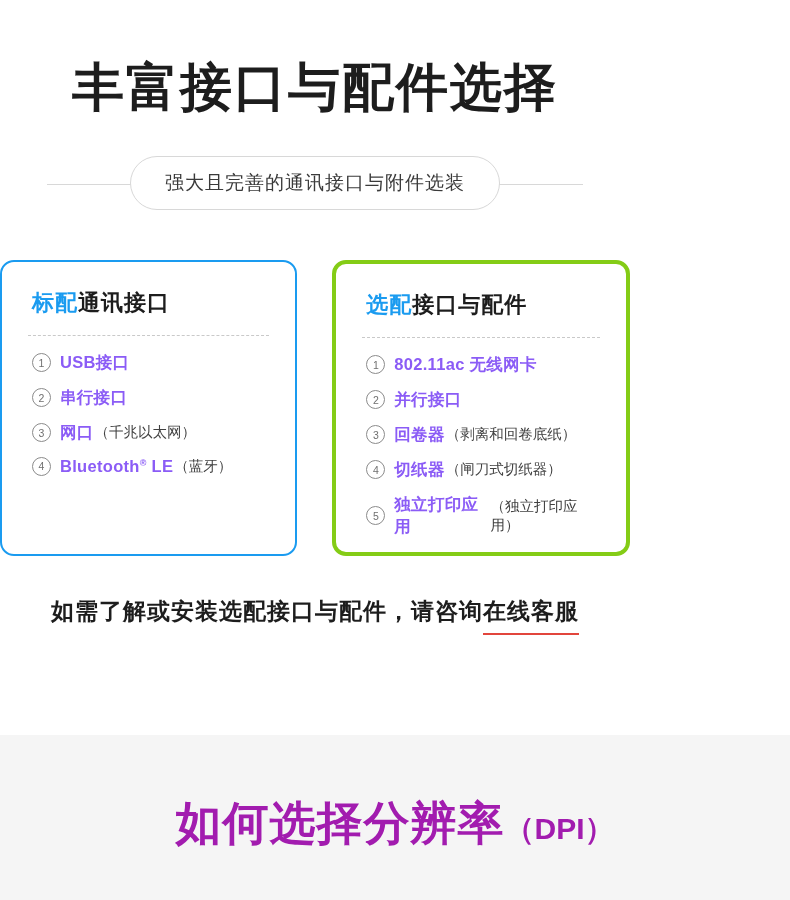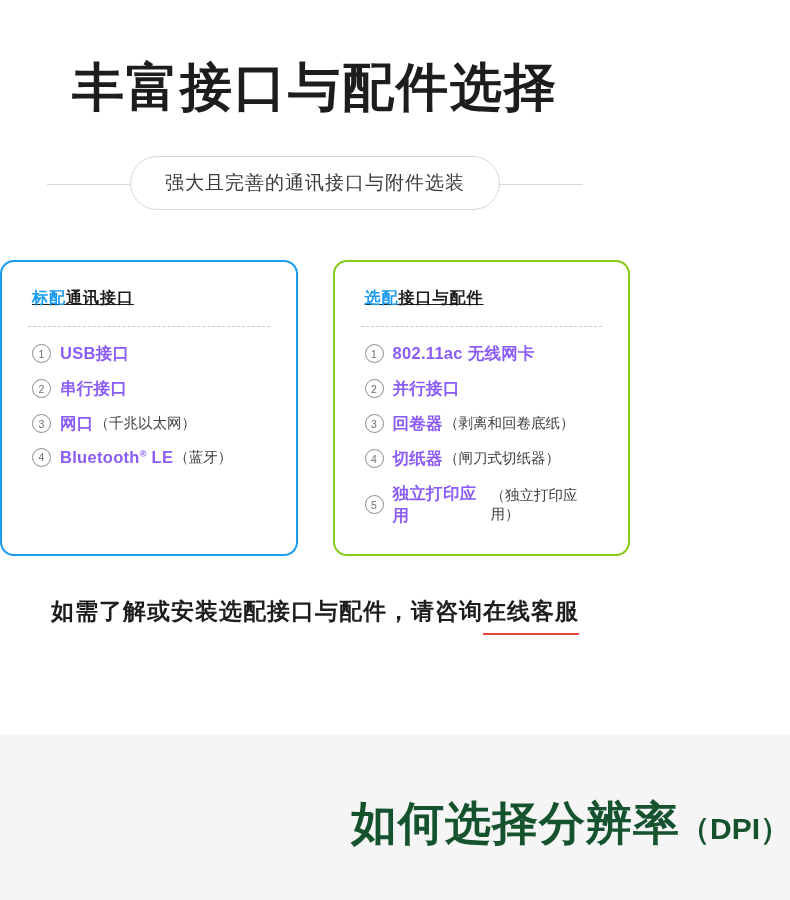--- a/index.html
+++ b/index.html
@@ -79,29 +79,28 @@
     width: 325px;
     height: 296px;
     border-radius: 14px;
     background: #ffffff;
     padding: 26px 26px 0 26px;
   }
   .card-standard {
     border: 2px solid #1a9bf0;
   }
   .card-optional {
-    border: 2px solid #84cc16;
+    border: 4px solid #84cc16;
   }
   .card-title {
-    font-size: 16px;
+    font-size: 22px;
     font-weight: bold;
     color: #1d1d1d;
     letter-spacing: 1px;
     padding-left: 4px;
-    text-decoration: underline;
   }
   .card-title .hl {
     color: #1a9bf0;
   }
   .card-divider {
     margin-top: 17px;
     border-top: 1px dashed #c9c9c9;
   }
   .item-list {
     margin: 0;
@@ -170,25 +169,25 @@
   }
 
   
   .section-two {
     position: relative;
     width: 790px;
     height: 165px;
     background: #f5f5f5;
   }
   .section-two-title {
-    text-align: right;
+    text-align: center;
     padding-top: 58px;
     font-size: 46px;
     font-weight: bold;
-    color: #14532d;
+    color: #a21caf;
     letter-spacing: 1px;
     white-space: nowrap;
   }
   .section-two-title .dpi {
     font-size: 30px;
     font-weight: bold;
     letter-spacing: 0;
   }
 </style>
 </head>

